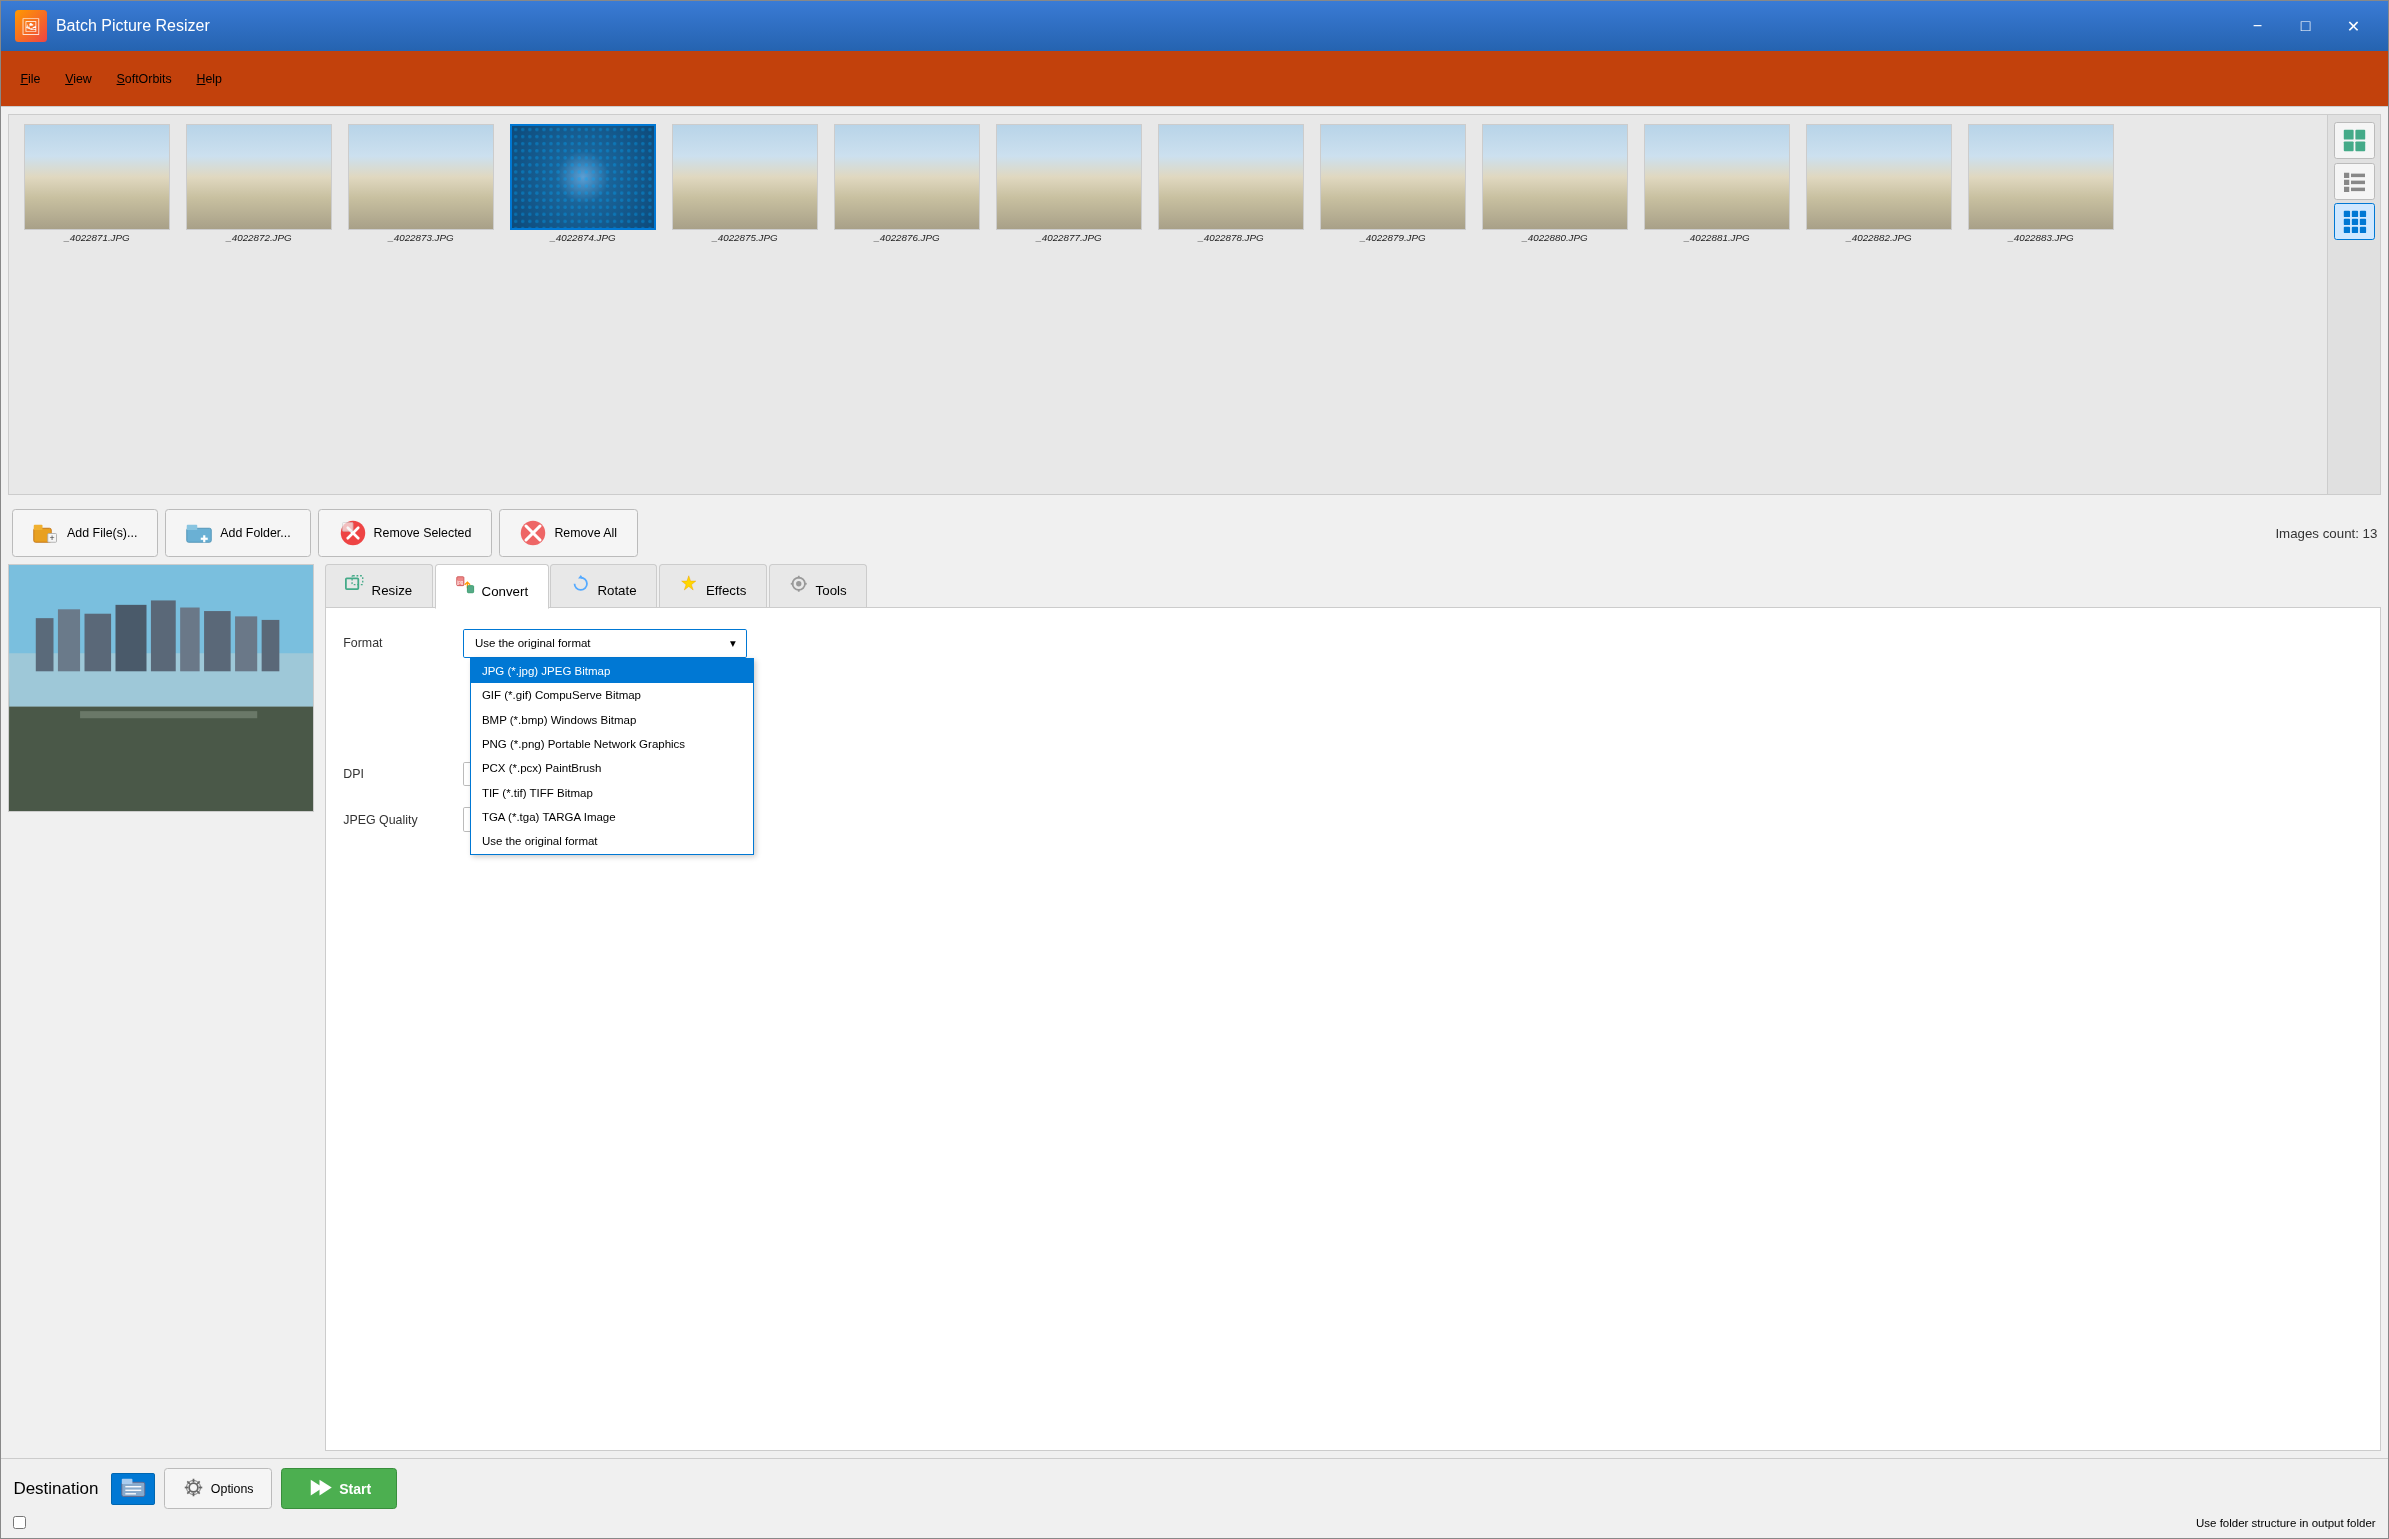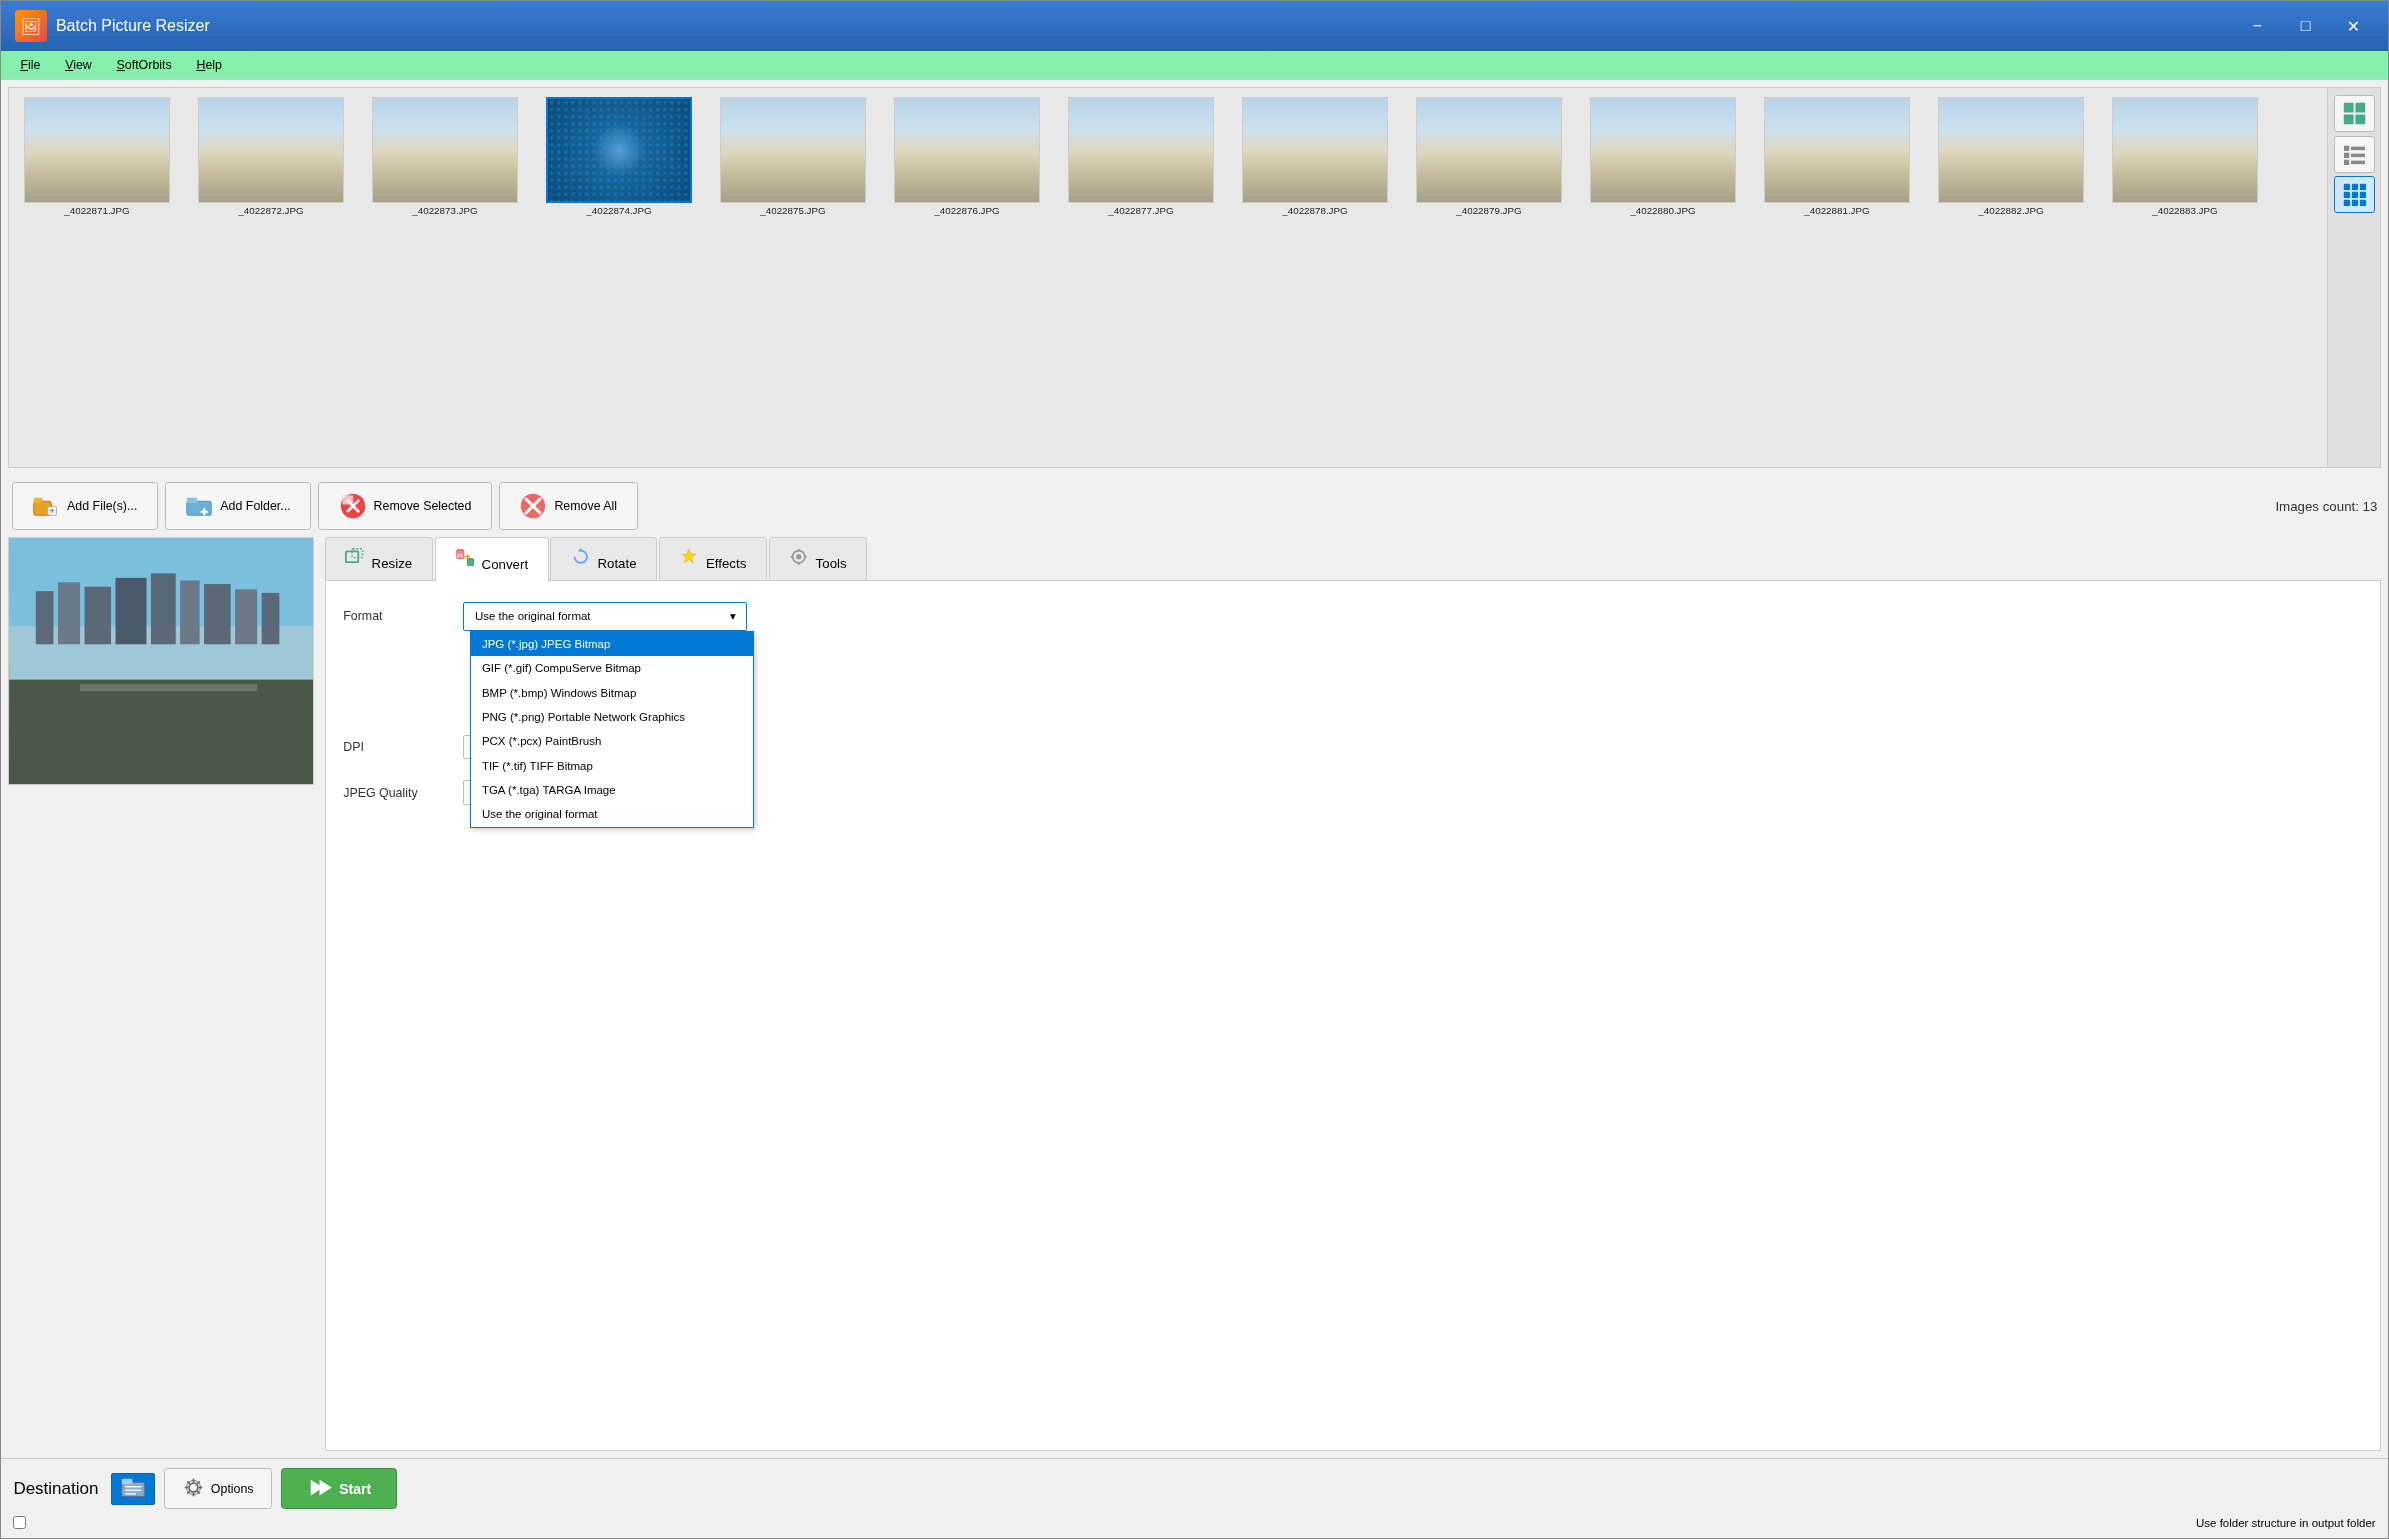--- a/index.html
+++ b/index.html
@@ -56,22 +56,22 @@
       border: none;
       color: white;
       font-size: 16px;
       cursor: pointer;
       display: flex;
       align-items: center;
       justify-content: center;
       border-radius: 1.8px;
     }
     .menu-bar {
-      background: #86efac;
-      height: 29px;
+      background: #c2410c;
+      height: 56px;
       display: flex;
       align-items: center;
       padding: 8px 7px;
       border-bottom: 0.9px solid #ccc;
       flex-shrink: 0;
     }
     .menu-item {
       padding: 5.3px 12.4px;
       cursor: pointer;
       border-radius: 1.8px;
@@ -84,25 +84,26 @@
       border: 0.9px solid #ccc;
       margin: 7px;
       flex-shrink: 0;
       height: 381px;
       display: flex;
       position: relative;
     }
     .image-grid {
       display: flex;
       flex-wrap: wrap;
-      gap: 12px;
+      gap: 0;
       padding: 7px;
       flex: 1;
       align-content: flex-start;
       overflow: hidden;
+      font-style: italic;
     }
     .image-thumb {
       display: flex;
       flex-direction: column;
       align-items: center;
       width: 155px;
       margin: 1.8px 3.5px;
       cursor: pointer;
     }
     .image-thumb.selected .thumb-img-wrap {

